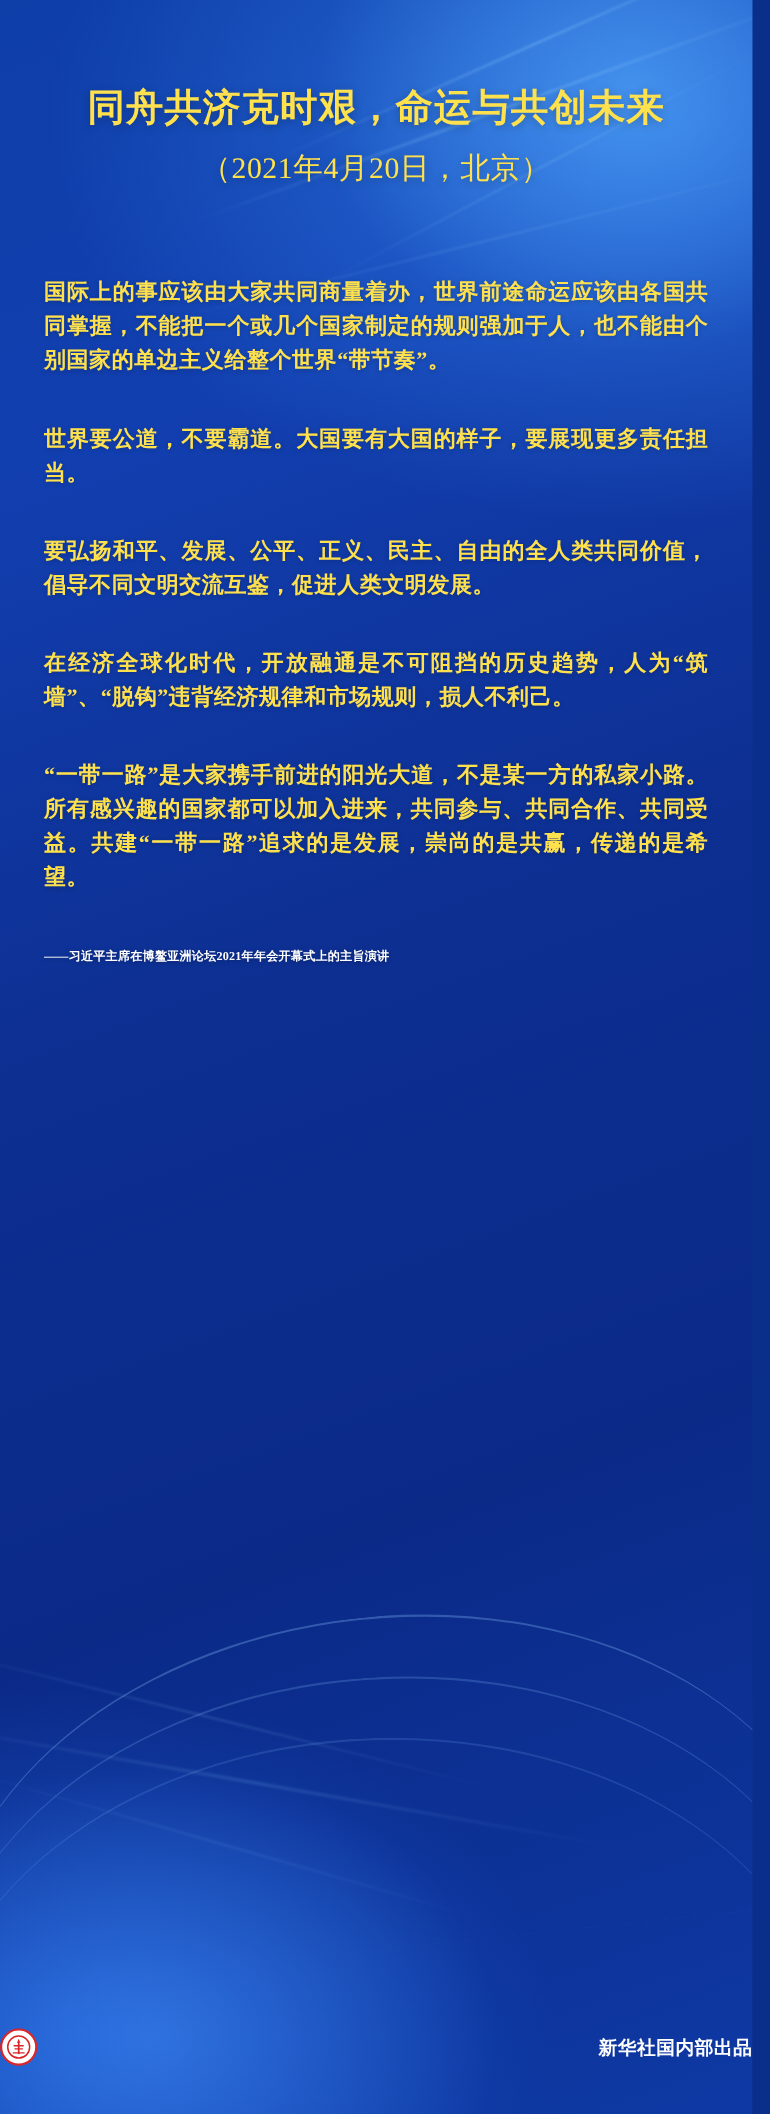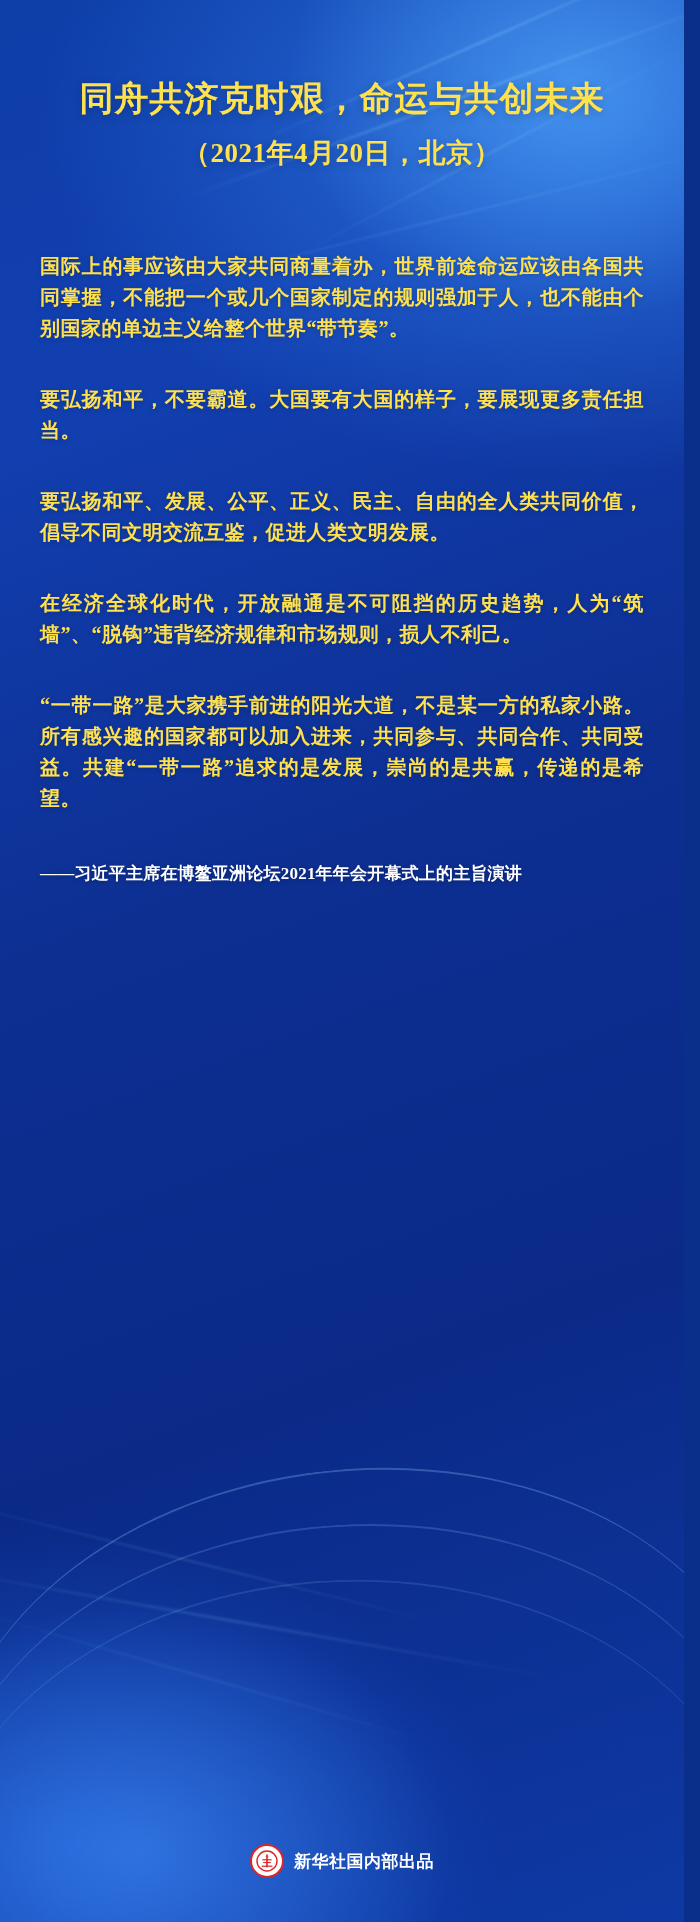--- a/index.html
+++ b/index.html
@@ -82,21 +82,21 @@
     font-weight: bold;
     letter-spacing: 1px;
     line-height: 1.25;
     margin: 0;
     text-shadow: 0 2px 8px rgba(0,0,0,0.25);
     font-family: "Liberation Serif", "DejaVu Serif", serif;
   }
   .sub-title {
     color: #ffe14d;
     font-size: 27px;
-    font-weight: bold;
+    font-weight: normal;
     margin: 14px 0 0 0;
     letter-spacing: 0.5px;
     text-shadow: 0 2px 8px rgba(0,0,0,0.25);
   }
 
   .body-block {
     margin-top: 80px;
   }
   .para {
     color: #ffe14d;
@@ -106,35 +106,35 @@
     letter-spacing: 0.5px;
     margin: 0 0 40px 0;
     text-align: justify;
     text-shadow: 0 1px 5px rgba(0,0,0,0.22);
   }
   .para:last-child { margin-bottom: 4px; }
 
   .attribution {
     margin-top: 48px;
     color: #ffffff;
-    font-size: 17px;
+    font-size: 11px;
     font-weight: bold;
     letter-spacing: 0.2px;
     white-space: nowrap;
     text-shadow: 0 1px 4px rgba(0,0,0,0.3);
   }
 
   .footer {
     position: absolute;
     bottom: 44px;
     left: 0;
     width: 100%;
     display: flex;
     align-items: center;
-    justify-content: center;
+    justify-content: space-between;
     gap: 10px;
     z-index: 6;
   }
   .logo {
     width: 34px;
     height: 34px;
     border-radius: 50%;
     background: #ffffff;
     border: 2px solid #d9262a;
     display: flex;
@@ -172,21 +172,21 @@
 
   <div class="content">
 
     <div class="title-block">
       <h1 class="main-title">同舟共济克时艰，命运与共创未来</h1>
       <div class="sub-title">（2021年4月20日，北京）</div>
     </div>
 
     <div class="body-block">
       <p class="para">国际上的事应该由大家共同商量着办，世界前途命运应该由各国共同掌握，不能把一个或几个国家制定的规则强加于人，也不能由个别国家的单边主义给整个世界“带节奏”。</p>
-      <p class="para">要弘扬和平，不要霸道。大国要有大国的样子，要展现更多责任担当。</p>
+      <p class="para">世界要公道，不要霸道。大国要有大国的样子，要展现更多责任担当。</p>
       <p class="para">要弘扬和平、发展、公平、正义、民主、自由的全人类共同价值，倡导不同文明交流互鉴，促进人类文明发展。</p>
       <p class="para">在经济全球化时代，开放融通是不可阻挡的历史趋势，人为“筑墙”、“脱钩”违背经济规律和市场规则，损人不利己。</p>
       <p class="para">“一带一路”是大家携手前进的阳光大道，不是某一方的私家小路。所有感兴趣的国家都可以加入进来，共同参与、共同合作、共同受益。共建“一带一路”追求的是发展，崇尚的是共赢，传递的是希望。</p>
     </div>
 
     <div class="attribution">——习近平主席在博鳌亚洲论坛2021年年会开幕式上的主旨演讲</div>
 
   </div>
 
   <div class="footer">

